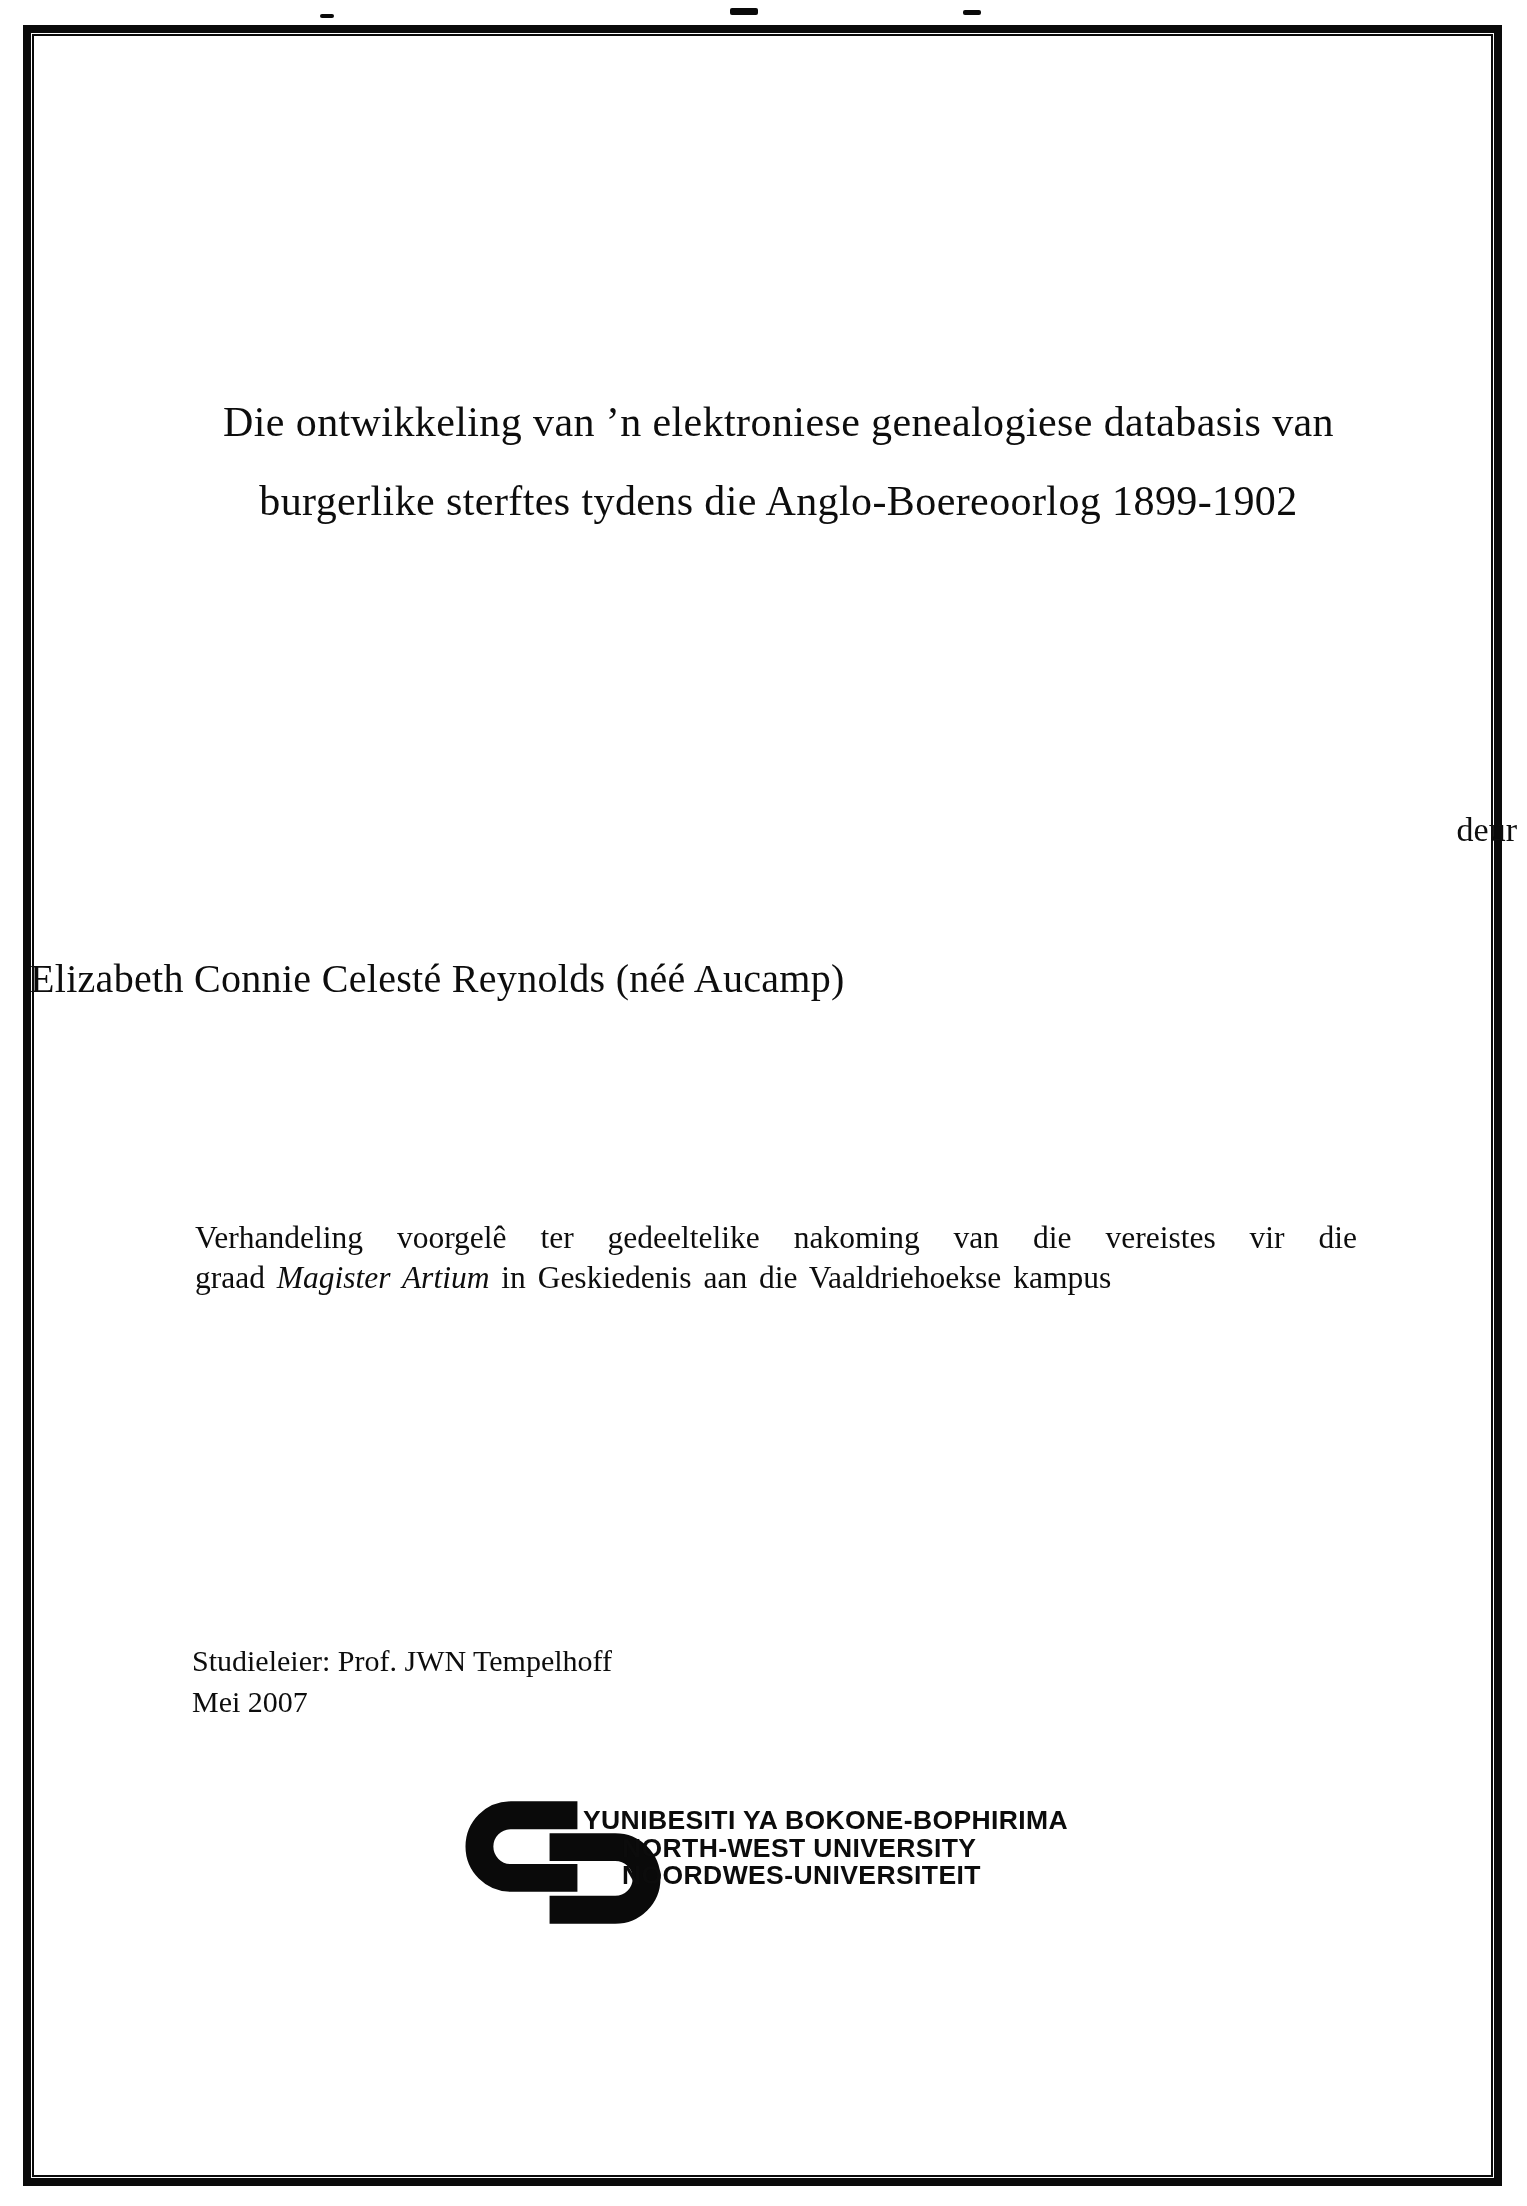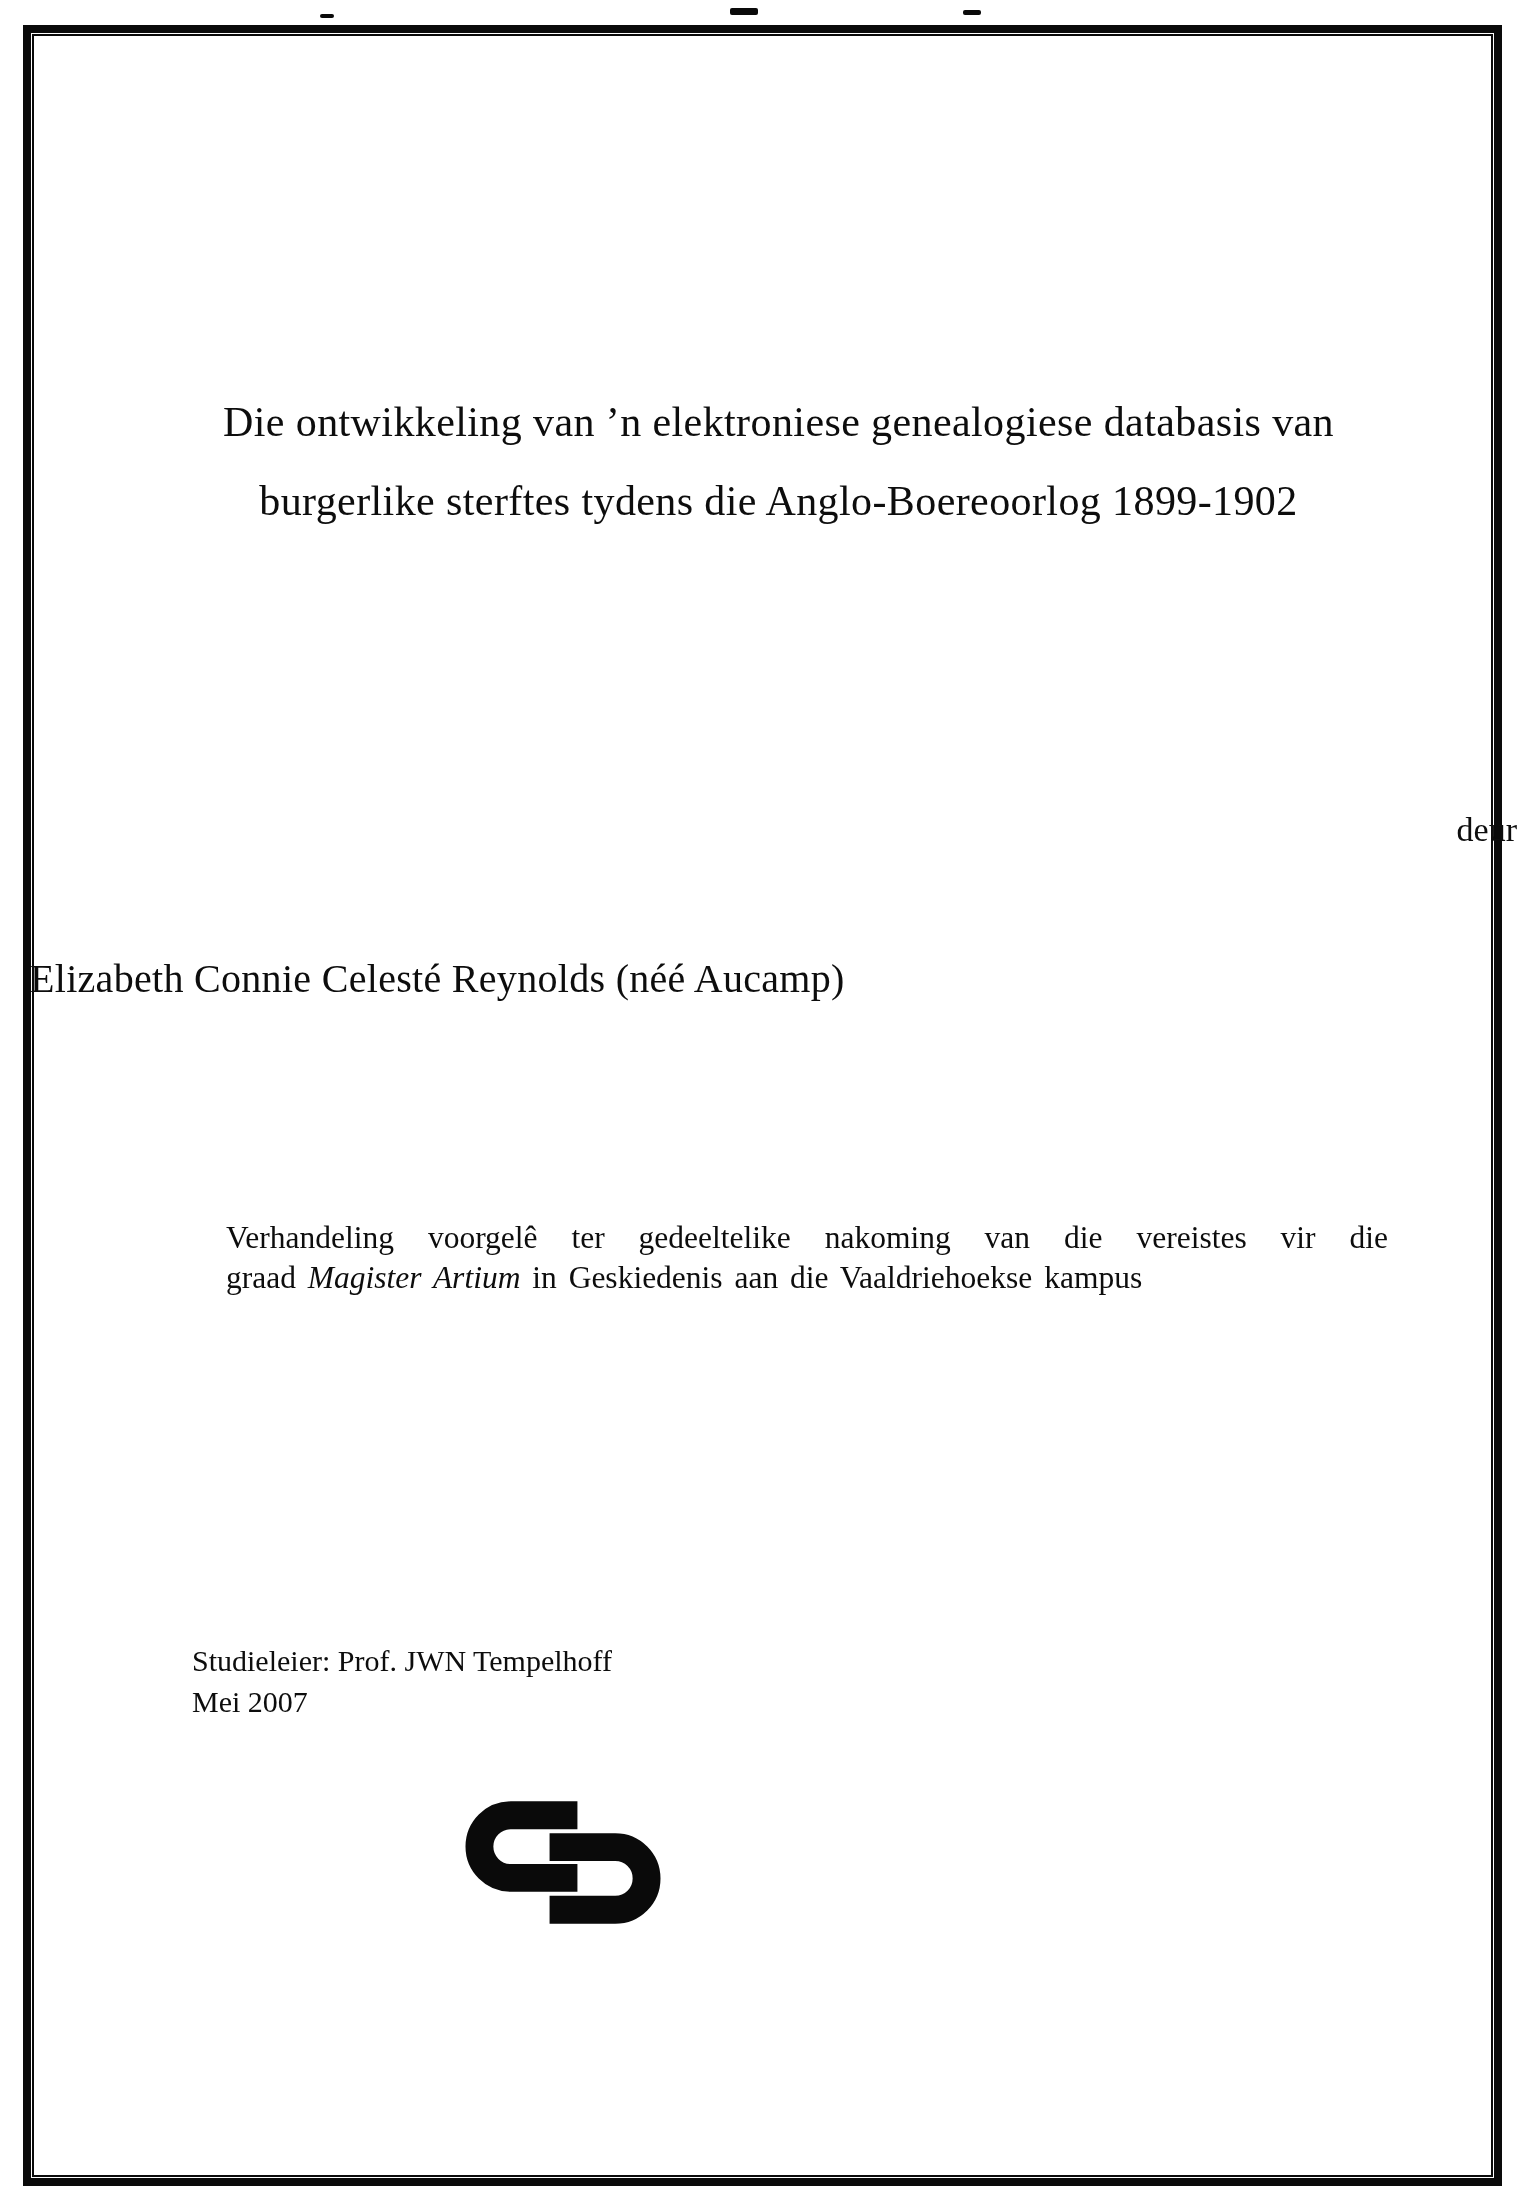--- a/index.html
+++ b/index.html
@@ -46,21 +46,20 @@
     font-size:40px;
     line-height:48px;
     letter-spacing:0.3px;
   }
   .degree-statement{
     position:absolute;
     left:195px;top:1218px;
     width:1162px;
     font-size:31.5px;
     line-height:40px;
-    margin-left:31px;
   }
   .degree-line-justified{
     text-align:justify;
     text-align-last:justify;
     word-spacing:8px;
   }
   .degree-line-2{word-spacing:4px;}
   .italic{font-style:italic;}
   .supervisor-block{
     position:absolute;
@@ -123,13 +122,18 @@
 <div class="supervisor-block">
   <div>Studieleier: Prof. JWN Tempelhoff</div>
   <div>Mei 2007</div>
 </div>
 
 <div class="logo">
   <svg class="logo-mark" viewBox="0 0 197 128" xmlns="http://www.w3.org/2000/svg">
     <path d="M113 14 H46 a31.5 31.5 0 0 0 0 63 H113" fill="none" stroke="#0a0a0a" stroke-width="28"></path>
     <path d="M85 46 h66 a31.5 31.5 0 0 1 0 63 H85" fill="none" stroke="#0a0a0a" stroke-width="28"></path>
   </svg>
+  <div class="logo-text">
+    <div>YUNIBESITI YA BOKONE-BOPHIRIMA</div>
+    <div class="indent">NORTH-WEST UNIVERSITY</div>
+    <div class="indent">NOORDWES-UNIVERSITEIT</div>
+  </div>
 </div>
 
 </body></html>

